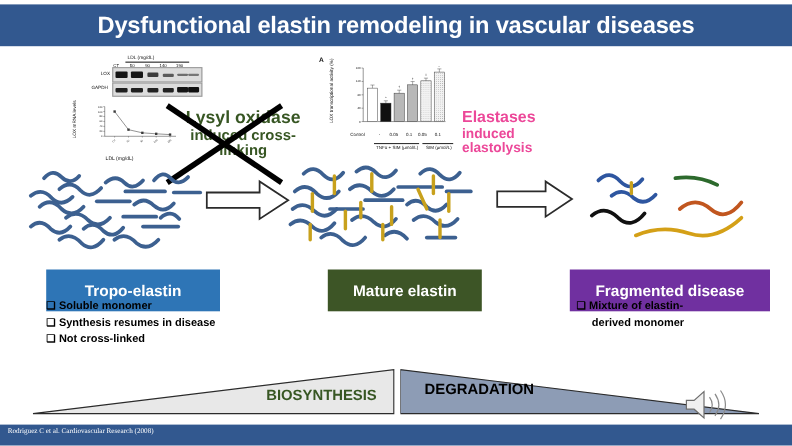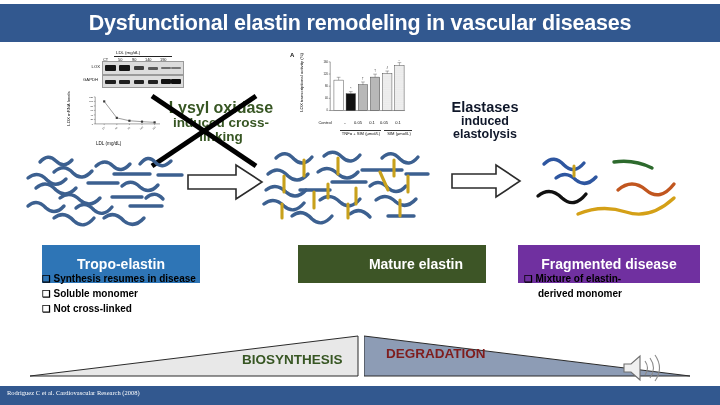--- a/index.html
+++ b/index.html
@@ -67,49 +67,49 @@
   
   .lox-text{
     position:absolute;left:152px;top:100px;width:138px;
     text-align:center;color:#375623;font-weight:bold;line-height:1.02;
   }
   .lox-l1{font-size:16px;}
   .lox-l2{font-size:13.5px;}
 
   .elastase-text{
     position:absolute;left:420px;top:100px;width:130px;
-    text-align:center;color:#0f172a;font-weight:bold;line-height:1.03;
+    text-align:left;color:#ec4899;font-weight:bold;line-height:1.03;
   }
   .el-l1{font-size:14.5px;}
   .el-l2{font-size:12.5px;}
 
   
   .banner{
     position:absolute;height:38px;display:flex;align-items:center;justify-content:center;
     color:#fff;font-weight:bold;font-size:14px;white-space:nowrap;
   }
   .banner-blue{left:42px;top:245px;width:158px;background:#2e75b6;}
-  .banner-green{left:298px;top:245px;width:140px;background:#3d5526;padding-left:48px;}
+  .banner-green{left:298px;top:245px;width:140px;background:#3d5526;}
   .banner-purple{left:518px;top:245px;width:182px;background:#7030a0;}
 
   .bullets{position:absolute;font-size:10px;font-weight:bold;color:#000;line-height:1.48;}
   .bullets div{white-space:nowrap;}
   .bl-left{left:42px;top:272px;}
   .bl-mid{left:298px;top:272px;}
   .bl-right{left:524px;top:272px;}
   .chk{font-size:9.5px;margin-right:3px;}
   .indent{padding-left:14px;}
 
   
   .tri-wrap{position:absolute;left:28px;top:334px;width:664px;height:52px;text-align:right;}
   .tri-label{
     position:absolute;font-size:13.5px;font-weight:bold;white-space:nowrap;
   }
   .lbl-bio{left:214px;top:18px;color:#375623;}
-  .lbl-deg{left:22px;top:12px;color:#7f1d1d;}
+  .lbl-deg{left:22px;top:12px;color:#000000;}
 
   .speaker{position:absolute;left:620px;top:352px;width:42px;height:32px;}
   svg{display:block;}
 </style>
 </head>
 <body>
 
 <div id="slide">
 
   <div class="title-bar">
@@ -365,22 +365,22 @@
     <polygon points="2,13 50,13 50,3 76,20 50,37 50,27 2,27" fill="#ffffff" stroke="#2b2b2b" stroke-width="1.6"></polygon>
   </svg>
   <svg style="position:absolute;left:450px;top:162px;width:72px;height:38px;" viewBox="0 0 72 38">
     <polygon points="2,12 46,12 46,3 70,19 46,35 46,26 2,26" fill="#ffffff" stroke="#2b2b2b" stroke-width="1.6"></polygon>
   </svg>
 
   <div class="banner banner-blue">
     <span>Tropo-elastin</span>
   </div>
   <div class="bullets bl-left">
+    <div><span class="chk">❑</span><span>Soluble monomer</span></div>
     <div><span class="chk">❑</span><span>Synthesis resumes in disease</span></div>
-    <div><span class="chk">❑</span><span>Soluble monomer</span></div>
     <div><span class="chk">❑</span><span>Not cross-linked</span></div>
   </div>
 
   <div class="banner banner-green">
     <span>Mature elastin</span>
   </div>
 
   <div class="banner banner-purple">
     <span>Fragmented disease</span>
   </div>

